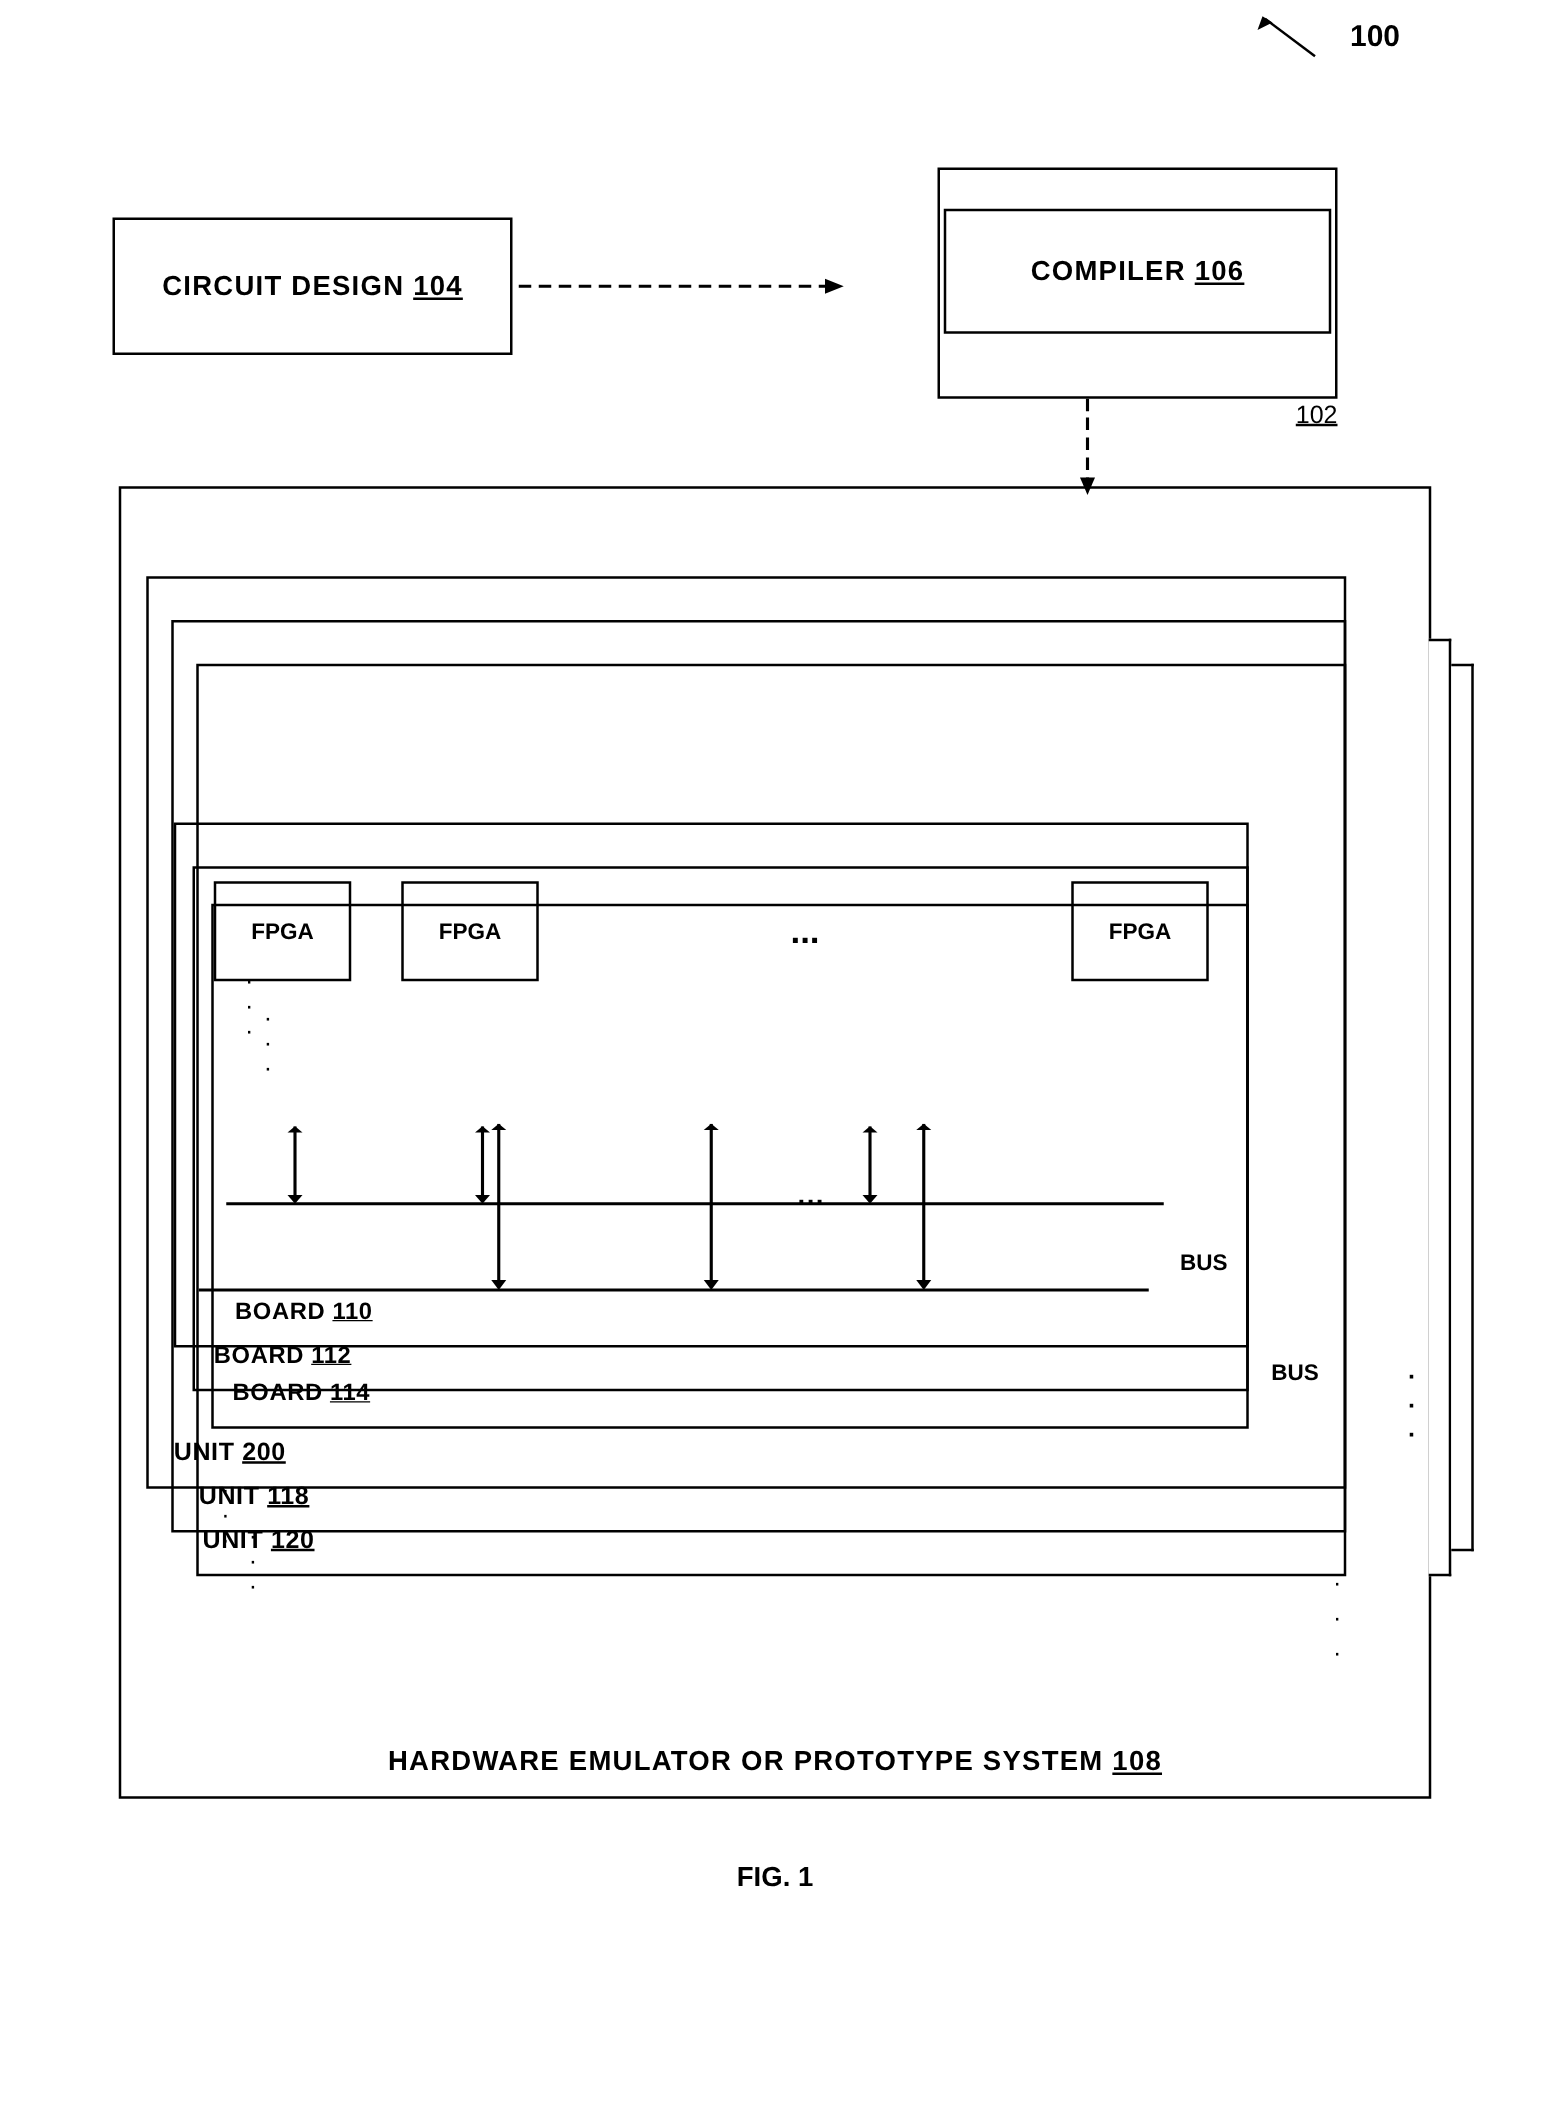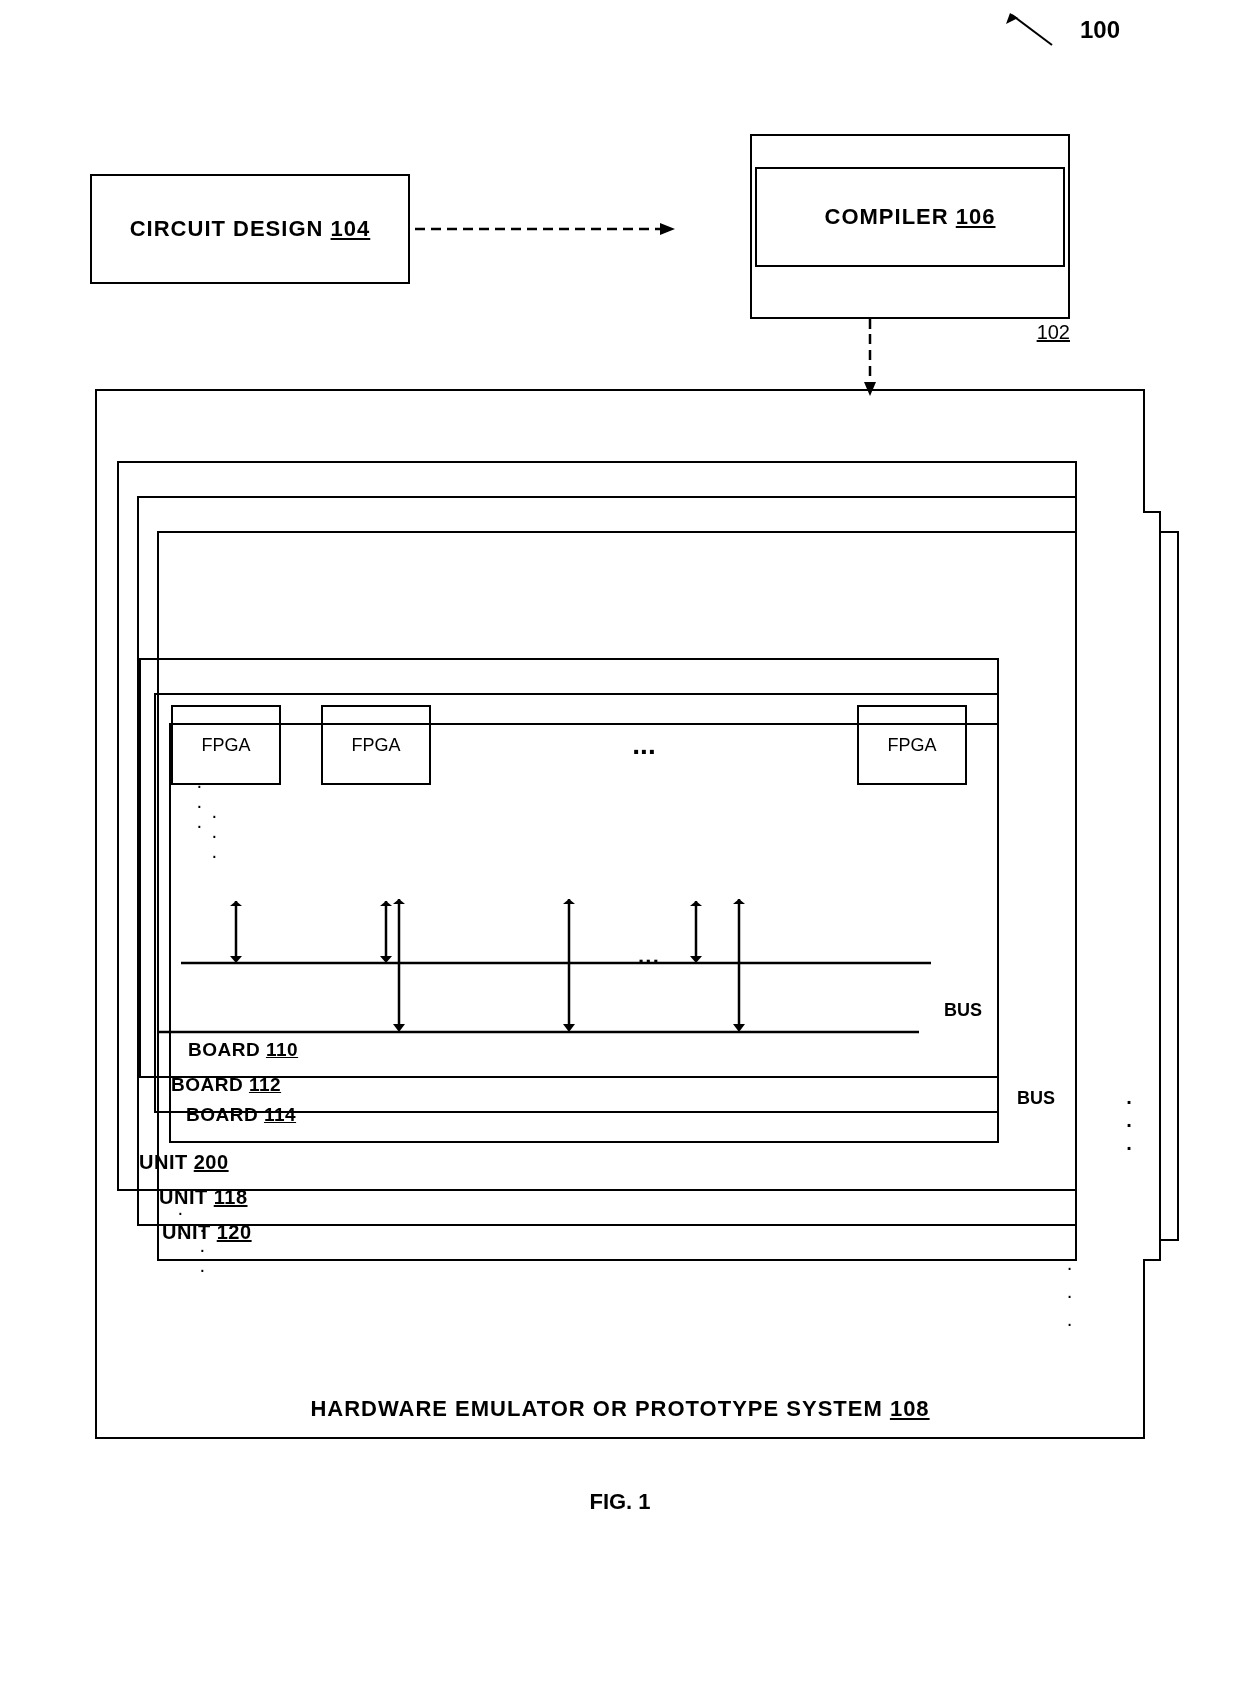--- a/index.html
+++ b/index.html
@@ -168,21 +168,21 @@
       gap: 40px;
     }
     .fpga-box {
       width: 110px;
       height: 80px;
       border: 2px solid #000;
       display: flex;
       align-items: center;
       justify-content: center;
       font-size: 18px;
-      font-weight: normal;
+      font-weight: bold;
     }
     .fpga-dots {
       font-size: 28px;
       font-weight: bold;
       flex: 1;
       text-align: center;
     }
     
     .bus-label {
       position: absolute;

